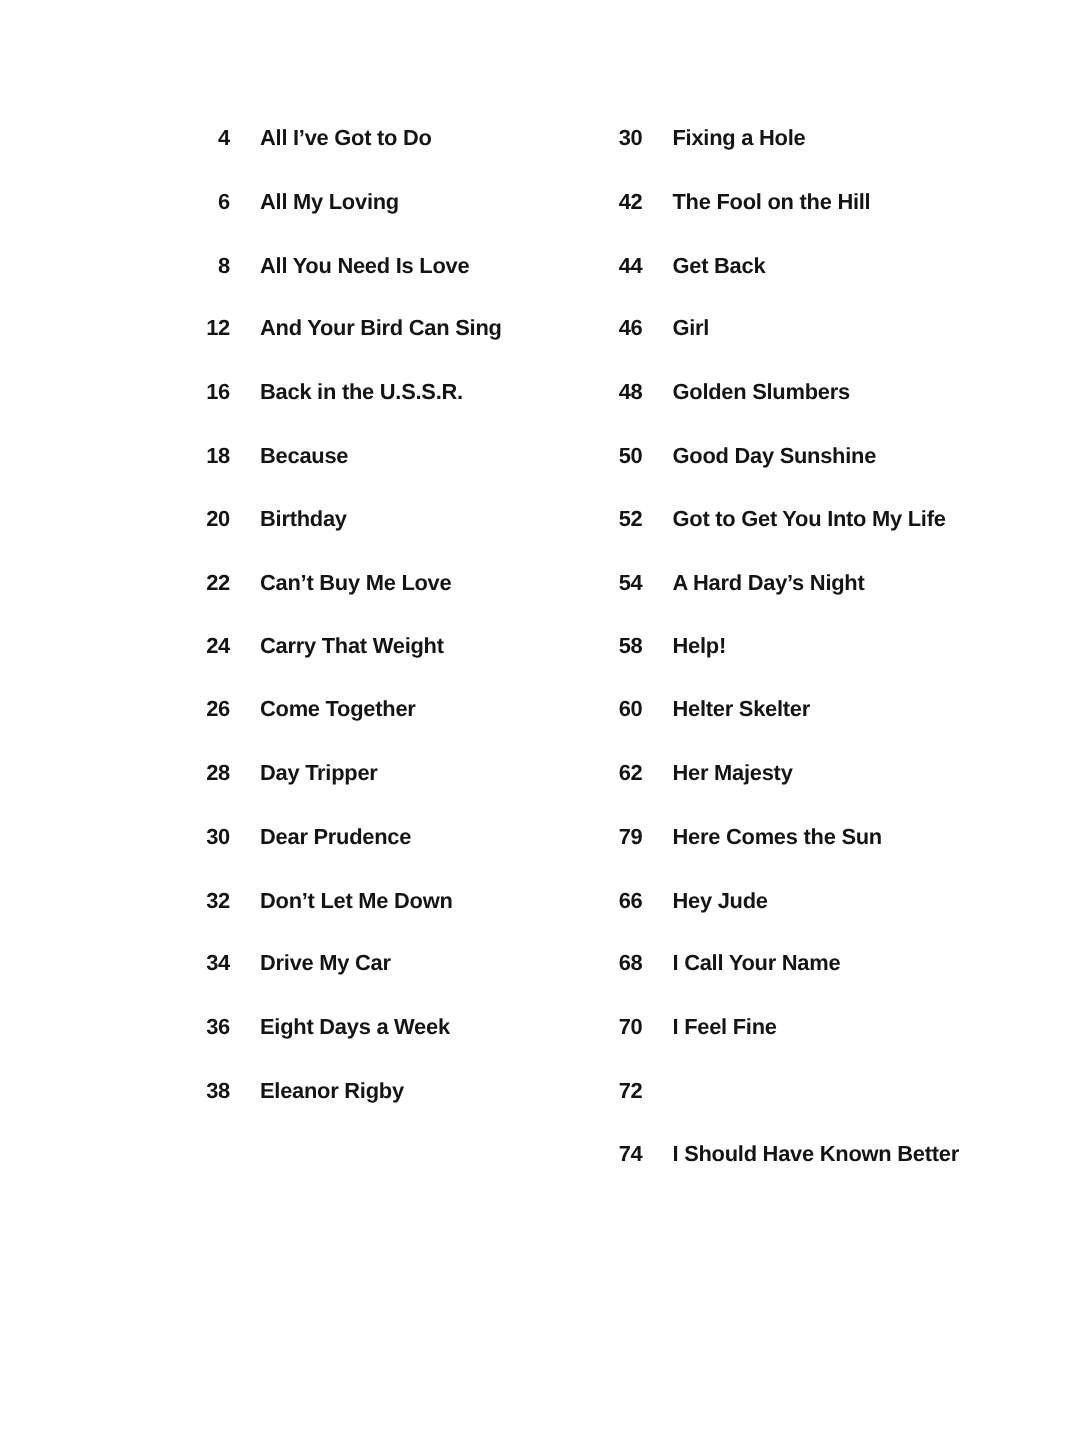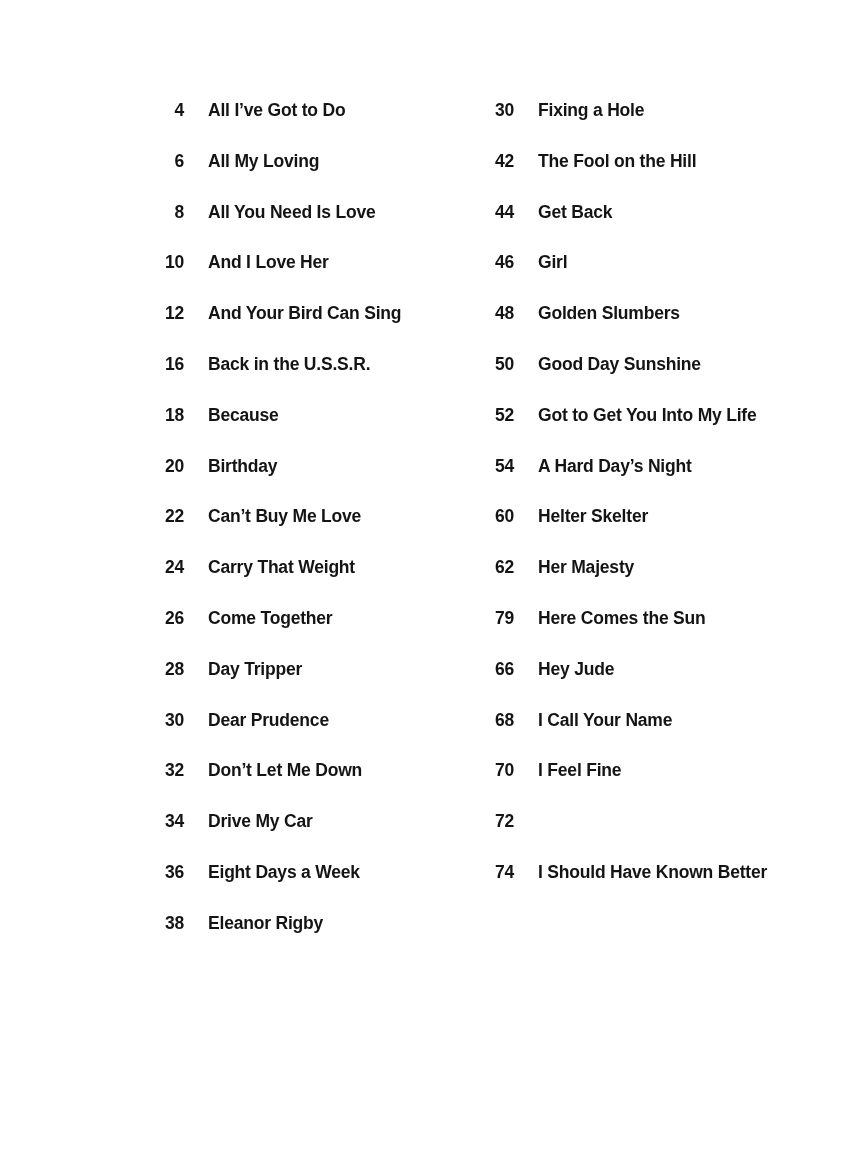--- a/index.html
+++ b/index.html
@@ -73,24 +73,20 @@
       </div>
       <div class="toc-entry">
         <span class="toc-page">6</span>
         <span class="toc-title">All My Loving</span>
       </div>
       <div class="toc-entry">
         <span class="toc-page">8</span>
         <span class="toc-title">All You Need Is Love</span>
       </div>
       <div class="toc-entry">
-        <span class="toc-page">10</span>
-        <span class="toc-title">And I Love Her</span>
-      </div>
-      <div class="toc-entry">
         <span class="toc-page">12</span>
         <span class="toc-title">And Your Bird Can Sing</span>
       </div>
       <div class="toc-entry">
         <span class="toc-page">16</span>
         <span class="toc-title">Back in the U.S.S.R.</span>
       </div>
       <div class="toc-entry">
         <span class="toc-page">18</span>
         <span class="toc-title">Because</span>
@@ -164,20 +160,24 @@
       </div>
       <div class="toc-entry">
         <span class="toc-page">52</span>
         <span class="toc-title">Got to Get You Into My Life</span>
       </div>
       <div class="toc-entry">
         <span class="toc-page">54</span>
         <span class="toc-title">A Hard Day’s Night</span>
       </div>
       <div class="toc-entry">
+        <span class="toc-page">58</span>
+        <span class="toc-title">Help!</span>
+      </div>
+      <div class="toc-entry">
         <span class="toc-page">60</span>
         <span class="toc-title">Helter Skelter</span>
       </div>
       <div class="toc-entry">
         <span class="toc-page">62</span>
         <span class="toc-title">Her Majesty</span>
       </div>
       <div class="toc-entry">
         <span class="toc-page">79</span>
         <span class="toc-title">Here Comes the Sun</span>

